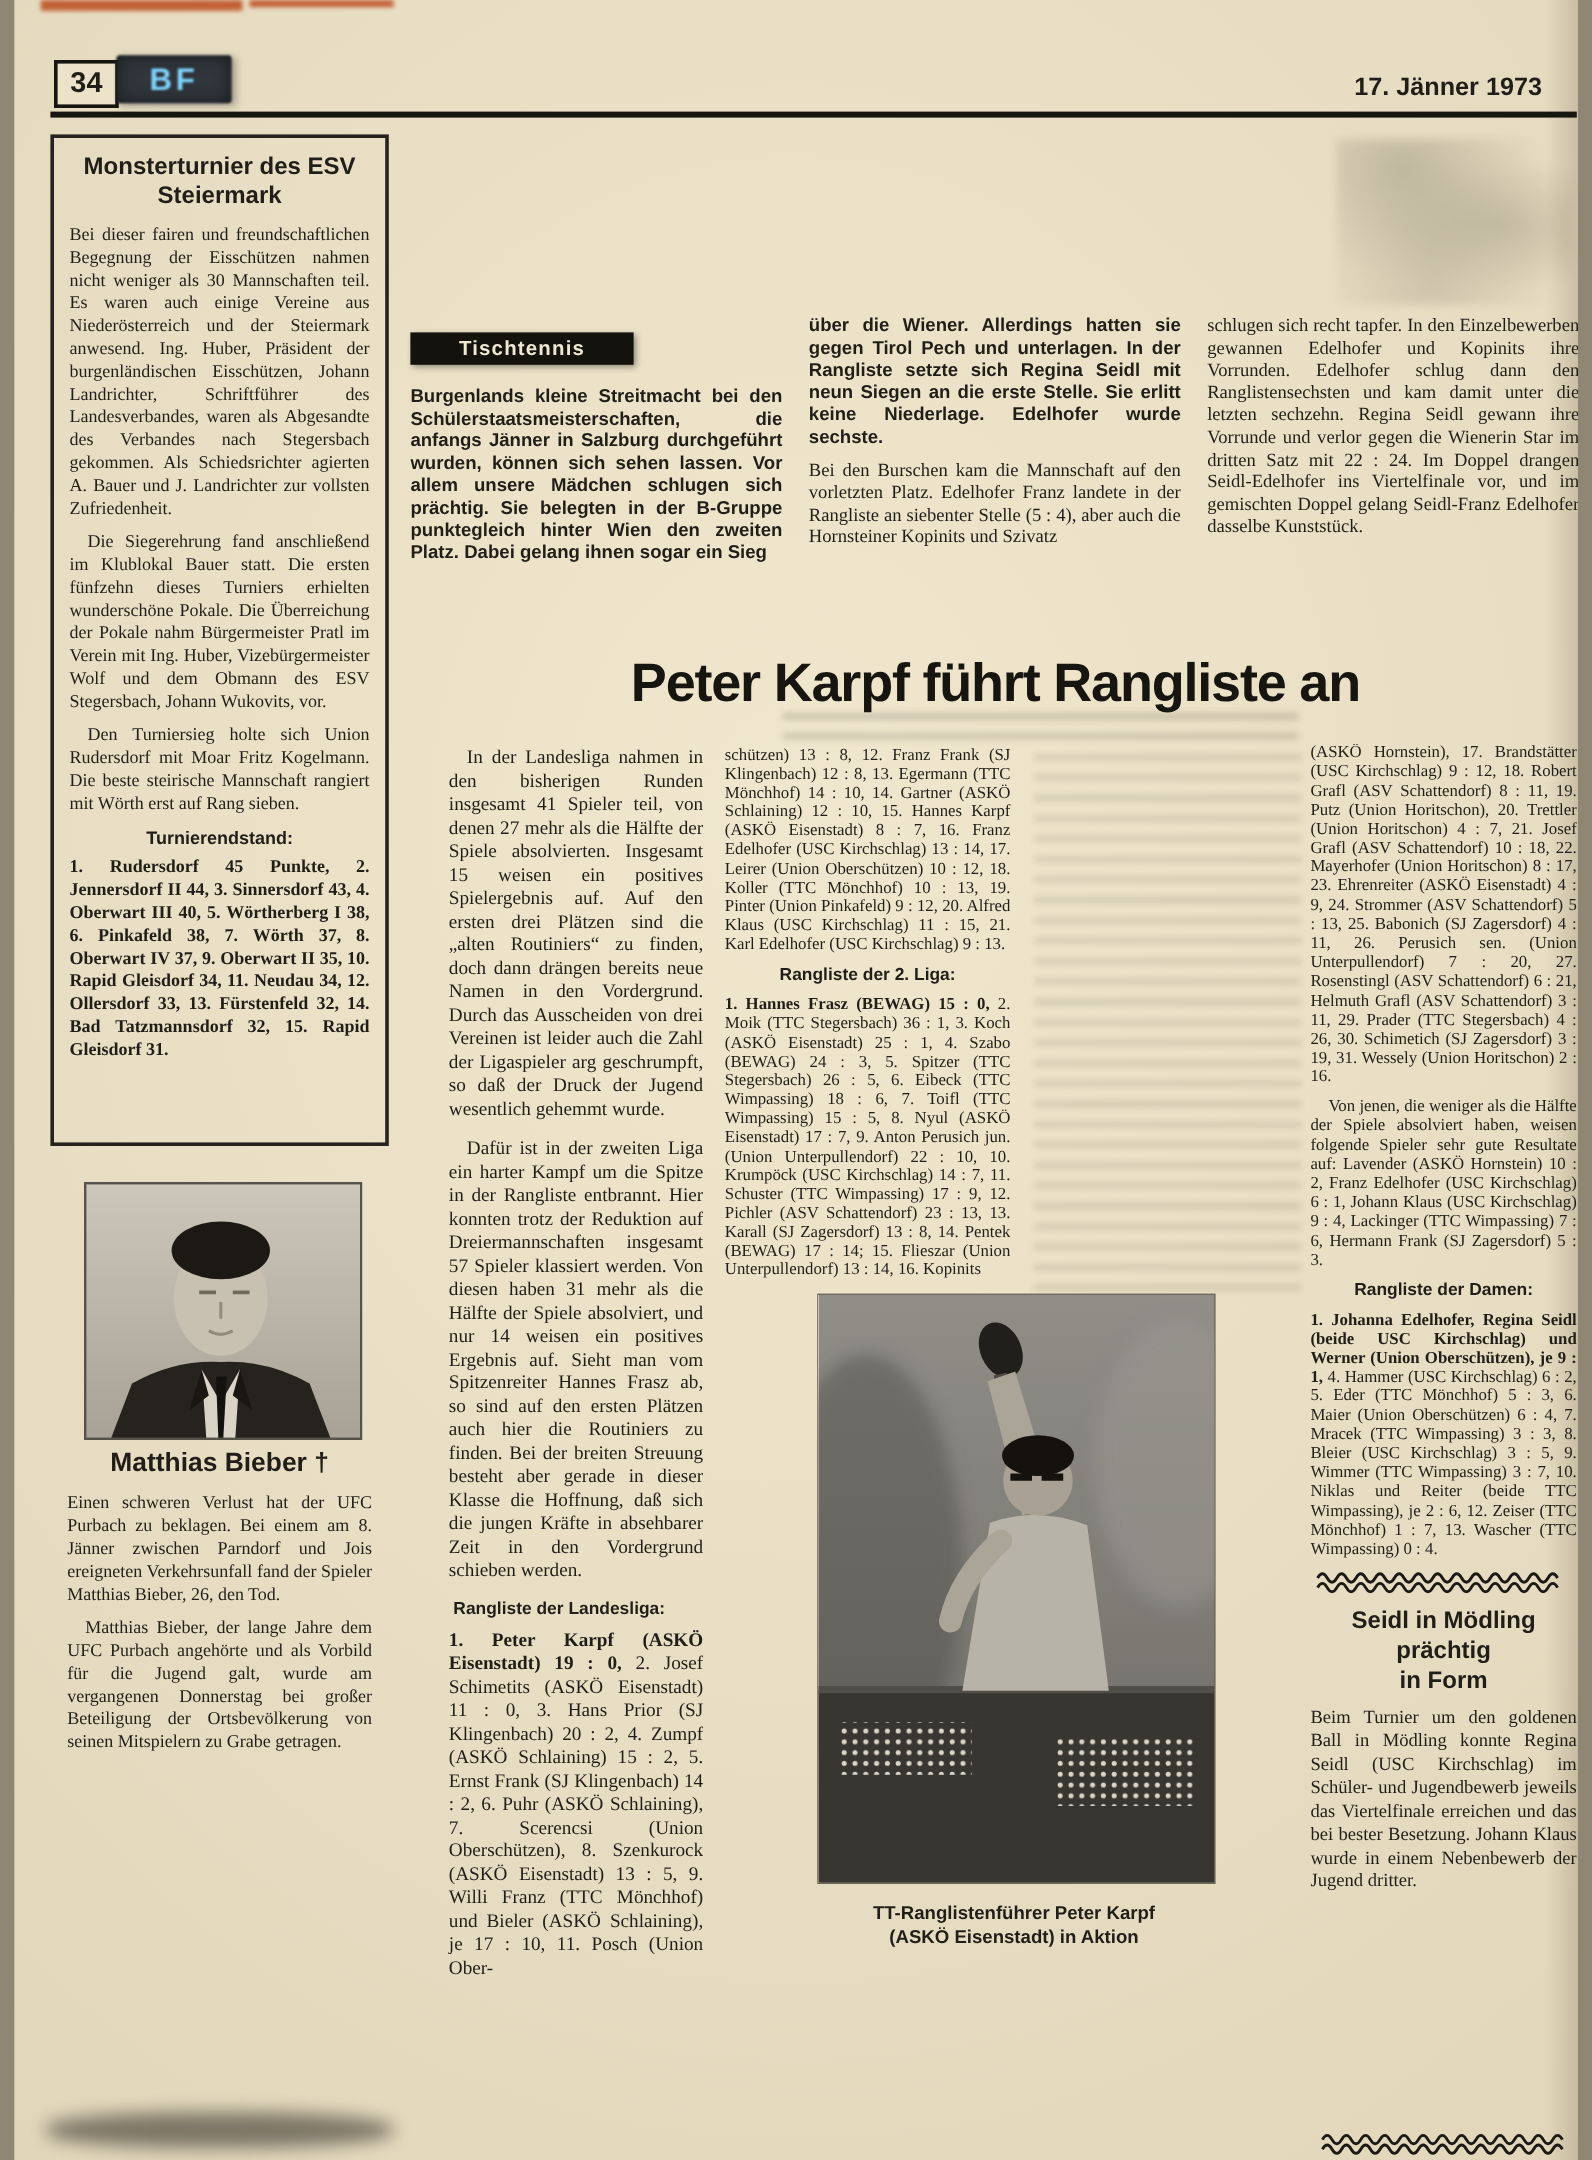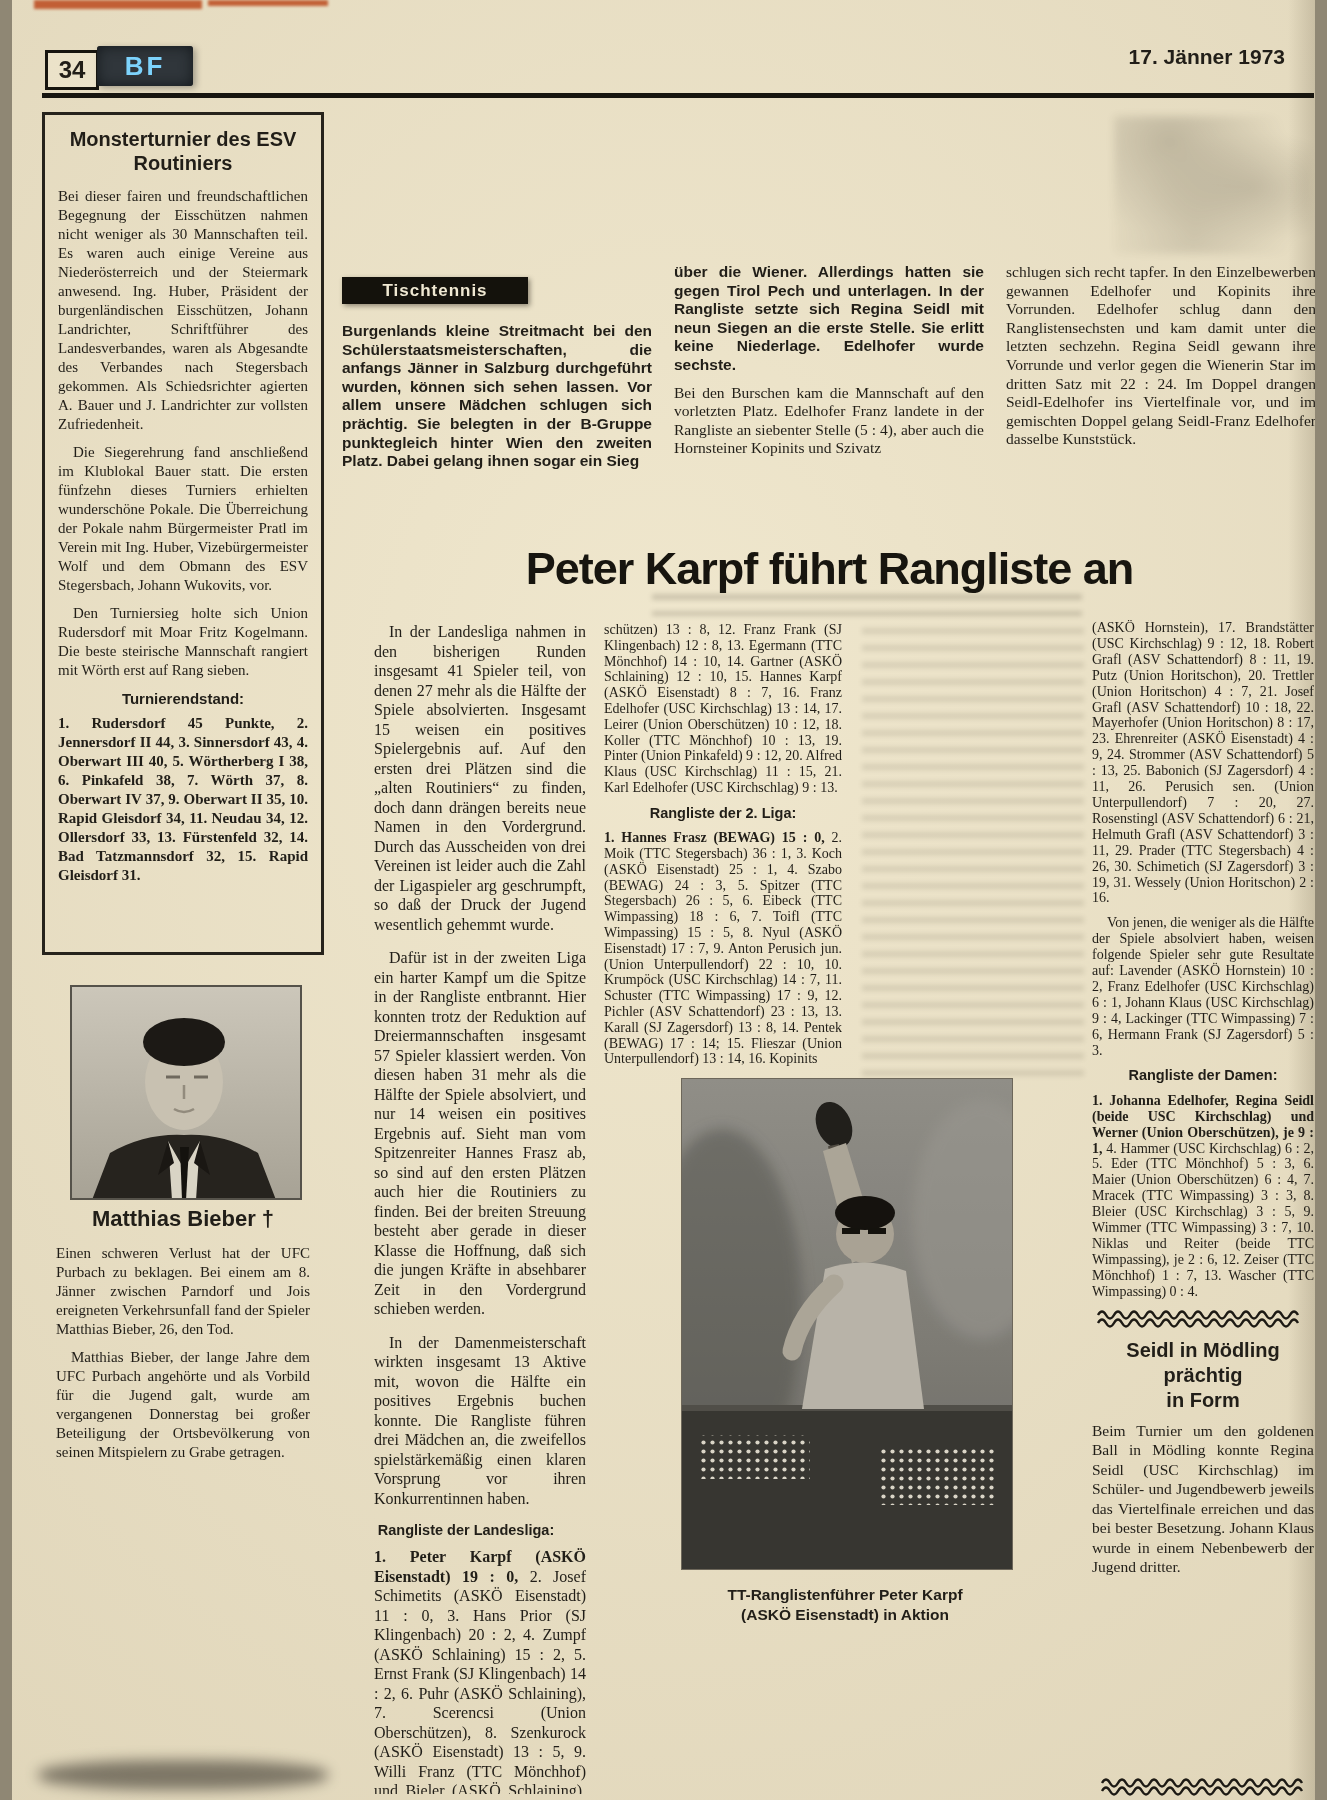--- a/index.html
+++ b/index.html
@@ -36,21 +36,21 @@
     background:linear-gradient(90deg, transparent, rgba(88,76,52,.20));}
 
   
   .pagenum-box{left:33px;top:50px;width:48px;height:34px;border:3px solid #17150f;
     display:flex;align-items:center;justify-content:center;z-index:2;background:rgba(245,238,216,.4);}
   .pagenum-box span{font:700 24px/1 "Liberation Sans", sans-serif;}
   .masthead{left:85px;top:46px;width:96px;height:40px;background:#30363b;border-radius:3px;
     display:flex;align-items:center;justify-content:center;filter:blur(.7px);z-index:2;
     box-shadow:inset 0 0 14px #14181b, 3px 2px 6px rgba(40,40,40,.35);}
   .masthead span{font:700 26px/1 "Liberation Sans", sans-serif;color:#7dd3fc;letter-spacing:3px;}
-  .issue-date{right:30px;top:46px;font:700 21px/1 "Liberation Sans", sans-serif;z-index:2;text-align:right;}
+  .issue-date{right:30px;top:62px;font:700 21px/1 "Liberation Sans", sans-serif;z-index:2;text-align:right;}
   .header-rule{left:30px;top:93px;width:1272px;height:5px;background:#17150f;z-index:2;}
 
   
   .monster-box{left:30px;top:112px;width:282px;height:843px;border:3px solid #26231c;
     padding:10px 13px;box-sizing:border-box;overflow:hidden;z-index:1;}
   .mt-title{font:700 20px/1.2 "Liberation Sans", sans-serif;text-align:center;margin:2px 0 12px 0;}
   .monster-box p{font-size:15px;line-height:19px;}
   .mt-sub{font:700 15px/1.2 "Liberation Sans", sans-serif;text-align:center;margin:10px 0 6px 0;}
   .standings{font-weight:700;}
 
@@ -112,21 +112,21 @@
   <div class="abs pagenum-box">
     <span>34</span>
   </div>
   <div class="abs masthead">
     <span>BF</span>
   </div>
   <div class="abs issue-date">17. Jänner 1973</div>
   <div class="abs header-rule"></div>
 
   <div class="abs monster-box">
-    <h2 class="mt-title">Monsterturnier des ESV Routiniers</h2>
+    <h2 class="mt-title">Monsterturnier des ESV Steiermark</h2>
     <p class="just">Bei dieser fairen und freundschaftlichen Begegnung der Eisschützen nahmen nicht weniger als 30 Mannschaften teil. Es waren auch einige Vereine aus Niederösterreich und der Steiermark anwesend. Ing. Huber, Präsident der burgenländischen Eisschützen, Johann Landrichter, Schriftführer des Landesverbandes, waren als Abgesandte des Verbandes nach Stegersbach gekommen. Als Schiedsrichter agierten A. Bauer und J. Landrichter zur vollsten Zufriedenheit.</p>
     <p class="just ind">Die Siegerehrung fand anschließend im Klublokal Bauer statt. Die ersten fünfzehn dieses Turniers erhielten wunderschöne Pokale. Die Überreichung der Pokale nahm Bürgermeister Pratl im Verein mit Ing. Huber, Vizebürgermeister Wolf und dem Obmann des ESV Stegersbach, Johann Wukovits, vor.</p>
     <p class="just ind">Den Turniersieg holte sich Union Rudersdorf mit Moar Fritz Kogelmann. Die beste steirische Mannschaft rangiert mit Wörth erst auf Rang sieben.</p>
     <h3 class="mt-sub">Turnierendstand:</h3>
     <p class="just standings">1. Rudersdorf 45 Punkte, 2. Jennersdorf II 44, 3. Sinnersdorf 43, 4. Oberwart III 40, 5. Wörtherberg I 38, 6. Pinkafeld 38, 7. Wörth 37, 8. Oberwart IV 37, 9. Oberwart II 35, 10. Rapid Gleisdorf 34, 11. Neudau 34, 12. Ollersdorf 33, 13. Fürstenfeld 32, 14. Bad Tatzmannsdorf 32, 15. Rapid Gleisdorf 31.</p>
   </div>
 
   <div class="abs bieber-photo">
     <svg width="232" height="215" viewBox="0 0 232 215" xmlns="http://www.w3.org/2000/svg">
       <defs>
@@ -166,21 +166,20 @@
     <div class="icol">
       <p class="body15 just">schlugen sich recht tapfer. In den Einzelbewerben gewannen Edelhofer und Kopinits ihre Vorrunden. Edelhofer schlug dann den Ranglistensechsten und kam damit unter die letzten sechzehn. Regina Seidl gewann ihre Vorrunde und verlor gegen die Wienerin Star im dritten Satz mit 22 : 24. Im Doppel drangen Seidl-Edelhofer ins Viertelfinale vor, und im gemischten Doppel gelang Seidl-Franz Edelhofer dasselbe Kunststück.</p>
     </div>
   </div>
 
   <h2 class="abs headline2">Peter Karpf führt Rangliste an</h2>
 
   <div class="abs kcol kcol1">
     <p class="just ind">In der Landesliga nahmen in den bisherigen Runden insgesamt 41 Spieler teil, von denen 27 mehr als die Hälfte der Spiele absolvierten. Insgesamt 15 weisen ein positives Spielergebnis auf. Auf den ersten drei Plätzen sind die „alten Routiniers“ zu finden, doch dann drängen bereits neue Namen in den Vordergrund. Durch das Ausscheiden von drei Vereinen ist leider auch die Zahl der Ligaspieler arg geschrumpft, so daß der Druck der Jugend wesentlich gehemmt wurde.</p>
     <p class="just ind">Dafür ist in der zweiten Liga ein harter Kampf um die Spitze in der Rangliste entbrannt. Hier konnten trotz der Reduktion auf Dreiermannschaften insgesamt 57 Spieler klassiert werden. Von diesen haben 31 mehr als die Hälfte der Spiele absolviert, und nur 14 weisen ein positives Ergebnis auf. Sieht man vom Spitzenreiter Hannes Frasz ab, so sind auf den ersten Plätzen auch hier die Routiniers zu finden. Bei der breiten Streuung besteht aber gerade in dieser Klasse die Hoffnung, daß sich die jungen Kräfte in absehbarer Zeit in den Vordergrund schieben werden.</p>
-    <p class="just ind">In der Damenmeisterschaft wirkten insgesamt 13 Aktive mit, wovon die Hälfte ein positives Ergebnis buchen konnte. Die Rangliste führen drei Mädchen an, die zweifellos spielstärkemäßig einen klaren Vorsprung vor ihren Konkurrentinnen haben.</p>
     <h3 class="rl-head">Rangliste der Landesliga:</h3>
     <p class="just"><b>1. Peter Karpf (ASKÖ Eisenstadt) 19 : 0,</b> <span>2. Josef Schimetits (ASKÖ Eisenstadt) 11 : 0, 3. Hans Prior (SJ Klingenbach) 20 : 2, 4. Zumpf (ASKÖ Schlaining) 15 : 2, 5. Ernst Frank (SJ Klingenbach) 14 : 2, 6. Puhr (ASKÖ Schlaining), 7. Scerencsi (Union Oberschützen), 8. Szenkurock (ASKÖ Eisenstadt) 13 : 5, 9. Willi Franz (TTC Mönchhof) und Bieler (ASKÖ Schlaining), je 17 : 10, 11. Posch (Union Ober-</span></p>
   </div>
 
   <div class="abs kcol kcol2">
     <p class="just">schützen) 13 : 8, 12. Franz Frank (SJ Klingenbach) 12 : 8, 13. Egermann (TTC Mönchhof) 14 : 10, 14. Gartner (ASKÖ Schlaining) 12 : 10, 15. Hannes Karpf (ASKÖ Eisenstadt) 8 : 7, 16. Franz Edelhofer (USC Kirchschlag) 13 : 14, 17. Leirer (Union Oberschützen) 10 : 12, 18. Koller (TTC Mönchhof) 10 : 13, 19. Pinter (Union Pinkafeld) 9 : 12, 20. Alfred Klaus (USC Kirchschlag) 11 : 15, 21. Karl Edelhofer (USC Kirchschlag) 9 : 13.</p>
     <h3 class="rl-head">Rangliste der 2. Liga:</h3>
     <p class="just"><b>1. Hannes Frasz (BEWAG) 15 : 0,</b> <span>2. Moik (TTC Stegersbach) 36 : 1, 3. Koch (ASKÖ Eisenstadt) 25 : 1, 4. Szabo (BEWAG) 24 : 3, 5. Spitzer (TTC Stegersbach) 26 : 5, 6. Eibeck (TTC Wimpassing) 18 : 6, 7. Toifl (TTC Wimpassing) 15 : 5, 8. Nyul (ASKÖ Eisenstadt) 17 : 7, 9. Anton Perusich jun. (Union Unterpullendorf) 22 : 10, 10. Krumpöck (USC Kirchschlag) 14 : 7, 11. Schuster (TTC Wimpassing) 17 : 9, 12. Pichler (ASV Schattendorf) 23 : 13, 13. Karall (SJ Zagersdorf) 13 : 8, 14. Pentek (BEWAG) 17 : 14; 15. Flieszar (Union Unterpullendorf) 13 : 14, 16. Kopinits</span></p>
 
     <div class="karpf-photo">

